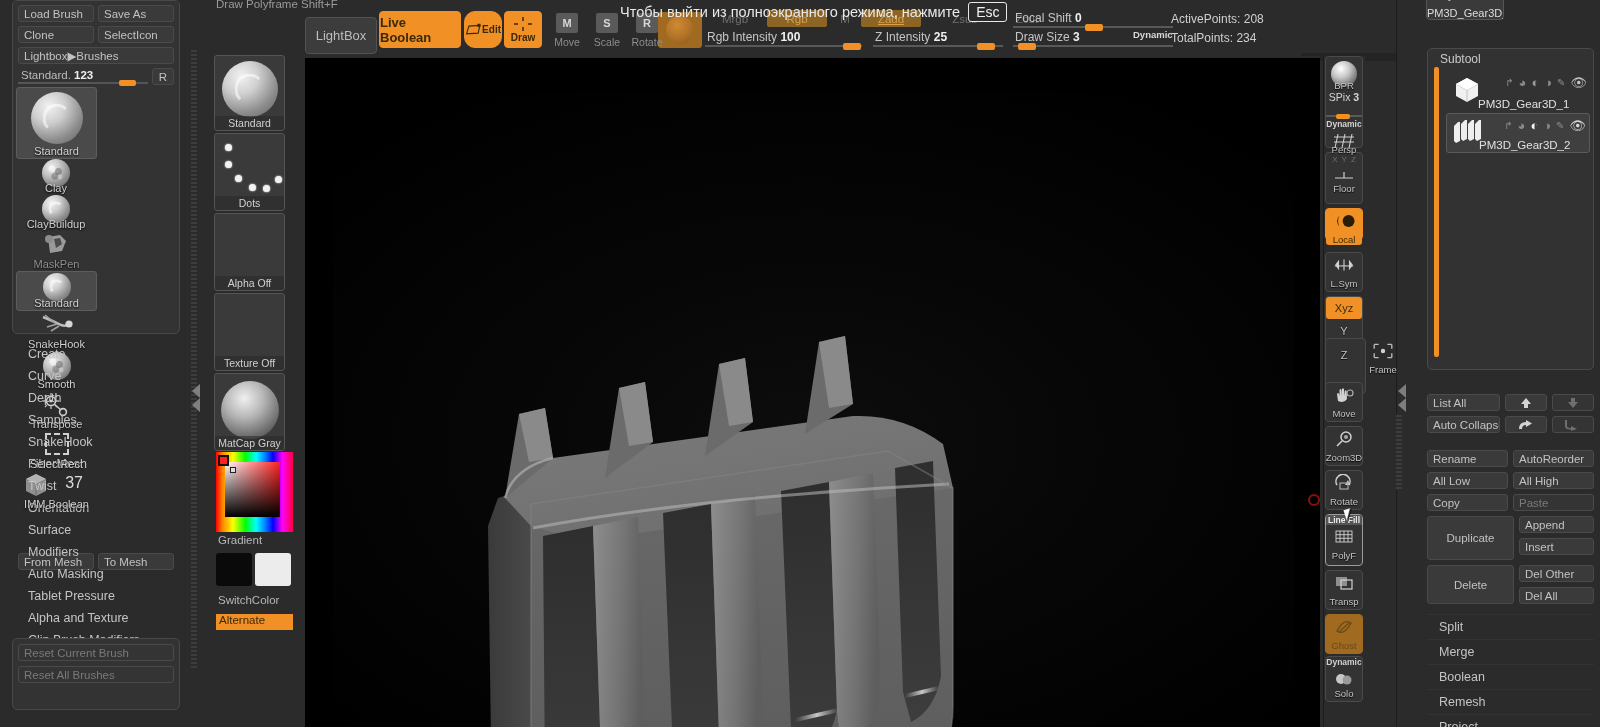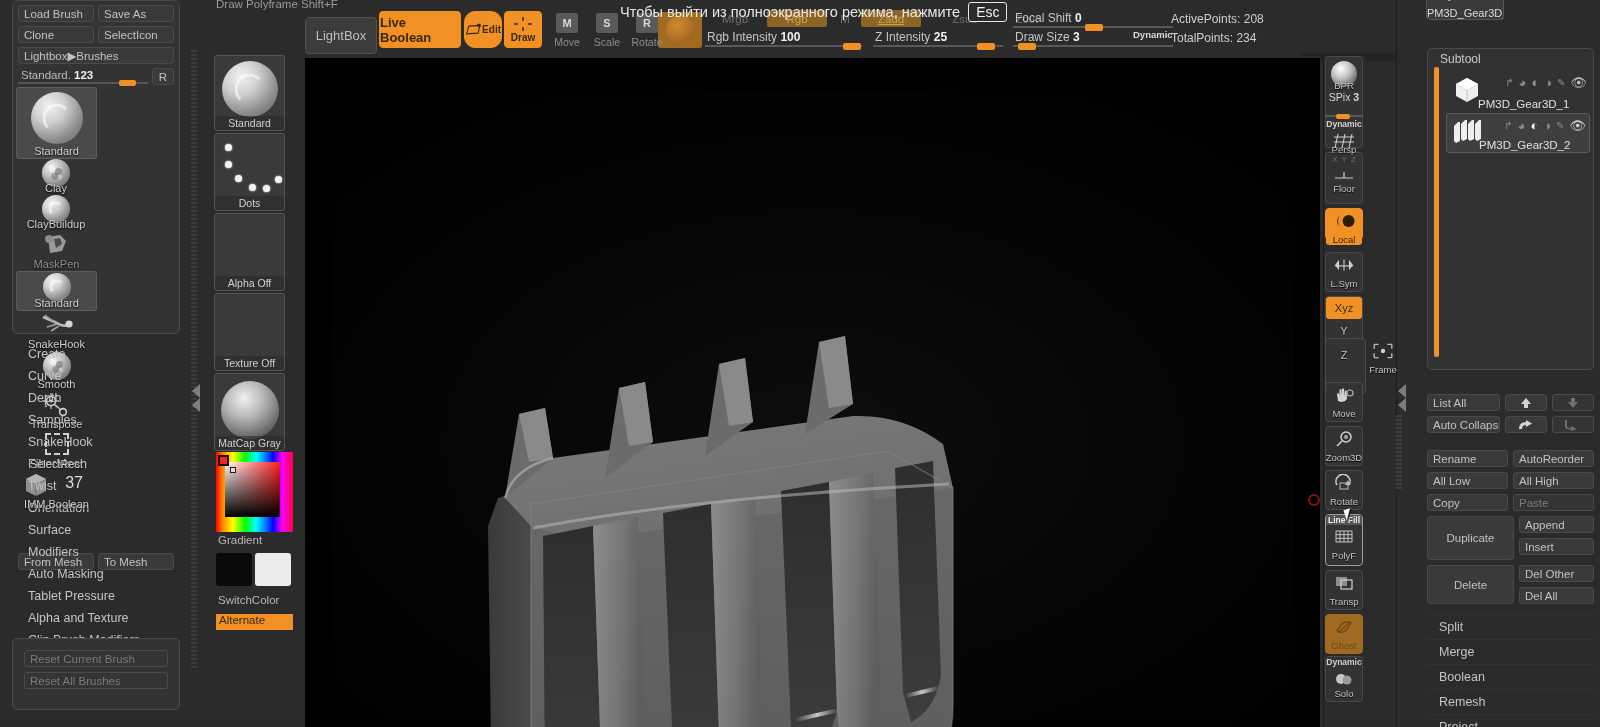--- a/index.html
+++ b/index.html
@@ -79,21 +79,21 @@
       radial-gradient(circle at 62% 42%, rgba(0,0,0,.25) 0 3px, transparent 4px),
       radial-gradient(circle at 44% 66%, rgba(0,0,0,.22) 0 3px, transparent 4px),
       radial-gradient(circle at 70% 70%, rgba(255,255,255,.3) 0 2px, transparent 3px);
   }
 
   #menu-list { position:absolute; left:12px; top:343px; width:170px; }
   #menu-list .listitem { padding:4px 16px; }
   #reset-box {
     position:absolute; left:12px; top:638px; width:168px; height:72px;
     background:#333; border:1px solid #484848; border-radius:5px;
-    padding:11px;
+    padding:5px;
   }
   #reset-box .btn { margin-bottom:5px; }
 
   
   #strip { position:absolute; left:191px; top:0; width:110px; height:727px; background:#2b2b2b; }
   #strip-scroll {
     position:absolute; left:0px; top:50px; width:6px; height:620px;
     background:repeating-linear-gradient(to bottom,#3d3d3d 0 2px,#2b2b2b 2px 4px);
   }
   .arrow-left {

